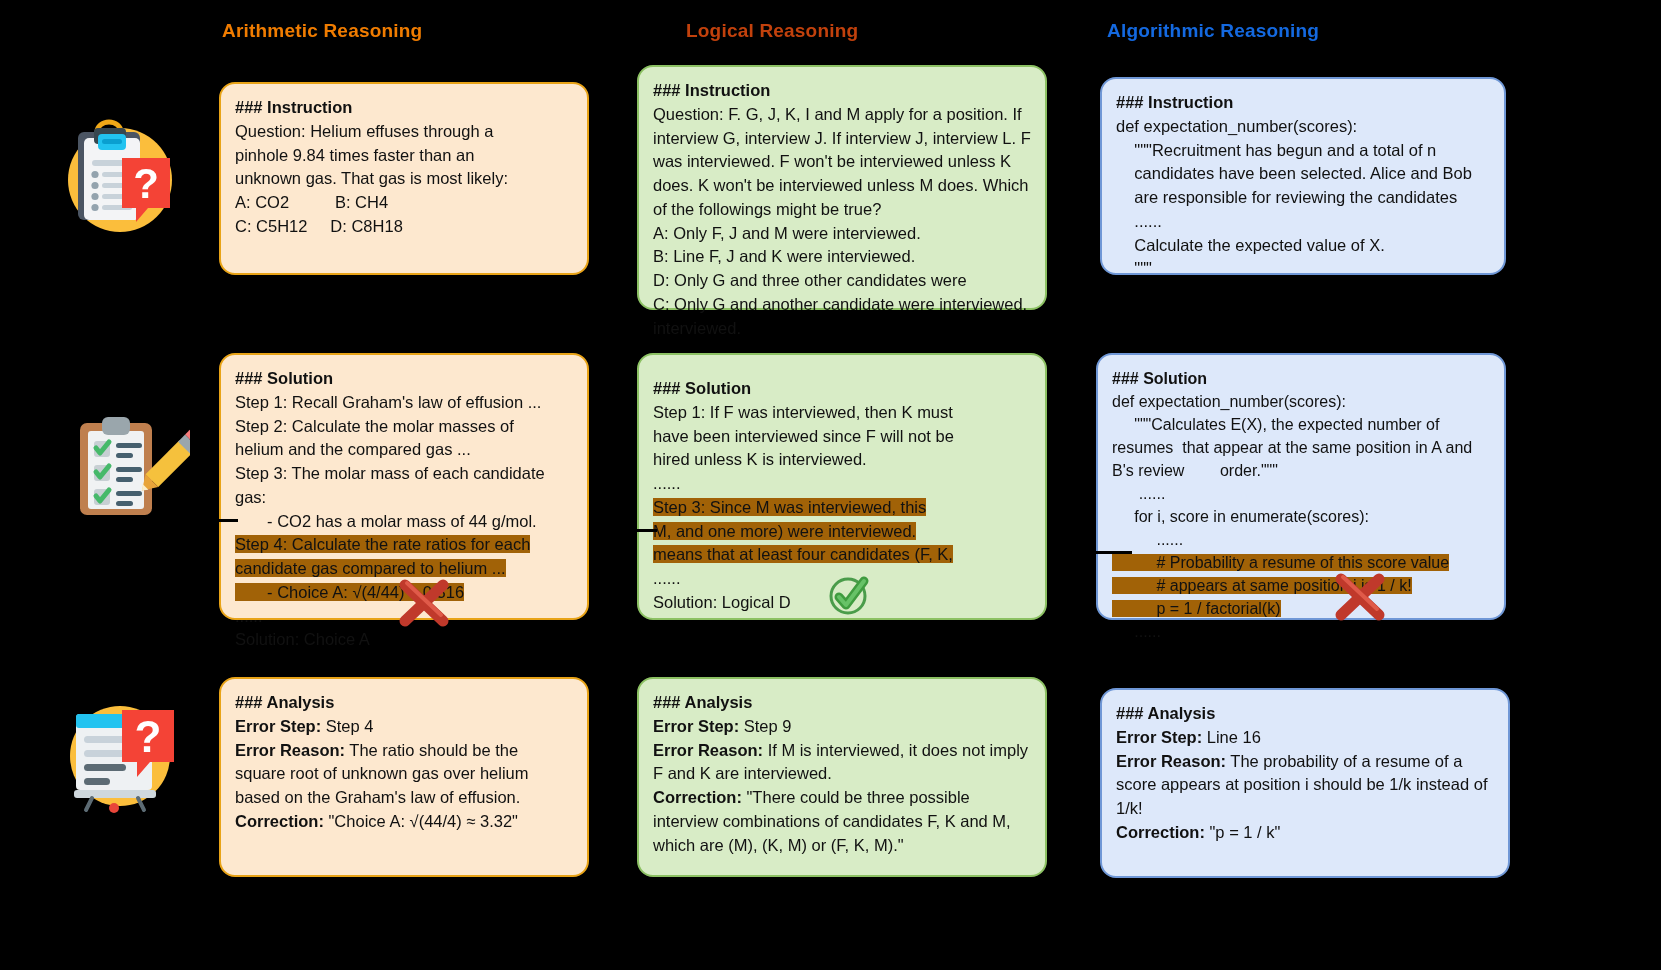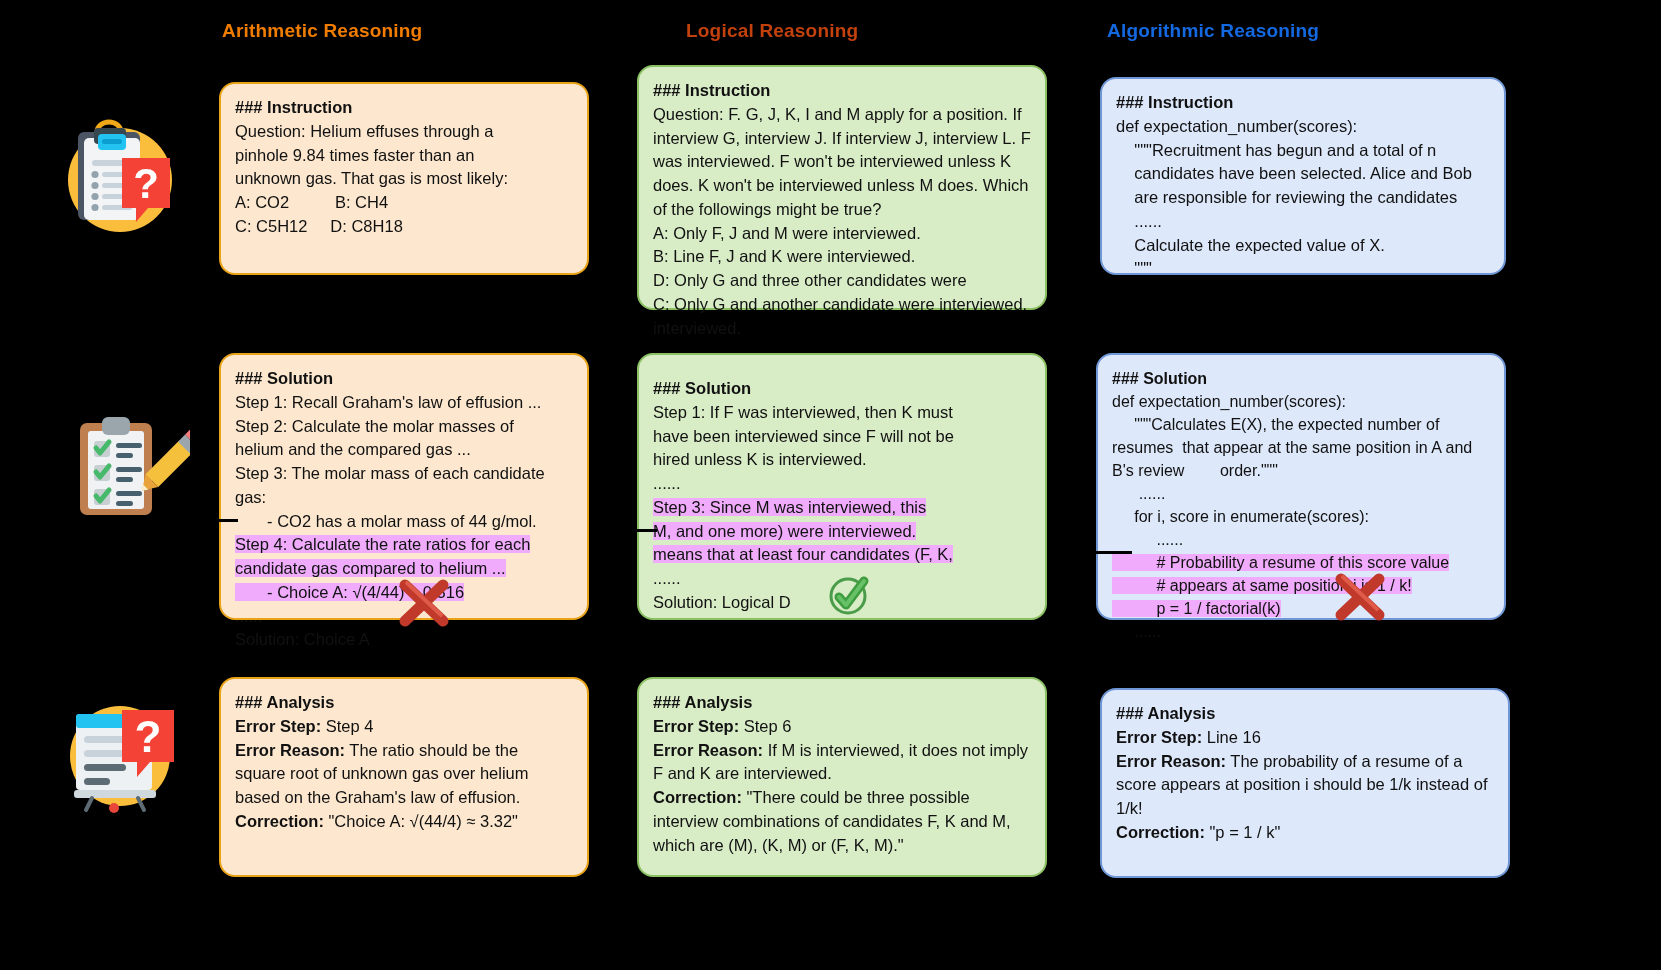--- a/index.html
+++ b/index.html
@@ -21,21 +21,21 @@
 
   
   .card{
     position:absolute;border-radius:16px;border:2px solid;
     box-sizing:border-box;padding:12px 14px 12px 14px;
     font-size:16.5px;line-height:1.44;
   }
   .card .hd{font-weight:bold;}
   .card .ln{white-space:pre-wrap;}
   .b{font-weight:bold;}
-  .hl{background:#f0abfc;}
+  .hl{background:#a16207;}
 
   .orange{background:#fde8cf;border-color:#e8a317;}
   .green {background:#d8ecc6;border-color:#8cc163;}
   .blue  {background:#dde8fa;border-color:#6f97d6;}
 
   
   #card-arith-instruction{left:219px;top:82px;width:370px;height:193px;}
   #card-logic-instruction{left:637px;top:65px;width:410px;height:245px;}
   #card-algo-instruction {left:1100px;top:77px;width:406px;height:198px;}
 
@@ -253,21 +253,21 @@
     <div>
       <span class="b">Correction:</span>
       <span>"Choice A: √(44/4) ≈ 3.32"</span>
     </div>
   </div>
 
   <div class="card green" id="card-logic-analysis">
     <div class="hd">### Analysis</div>
     <div>
       <span class="b">Error Step:</span>
-      <span>Step 6</span>
+      <span>Step 9</span>
     </div>
     <div>
       <span class="b">Error Reason:</span>
       <span>If M is interviewed, it does not imply F and K are interviewed.</span>
     </div>
     <div>
       <span class="b">Correction:</span>
       <span>"There could be three possible interview combinations of candidates F, K and M, which are (M), (K, M) or (F, K, M)."</span>
     </div>
   </div>

